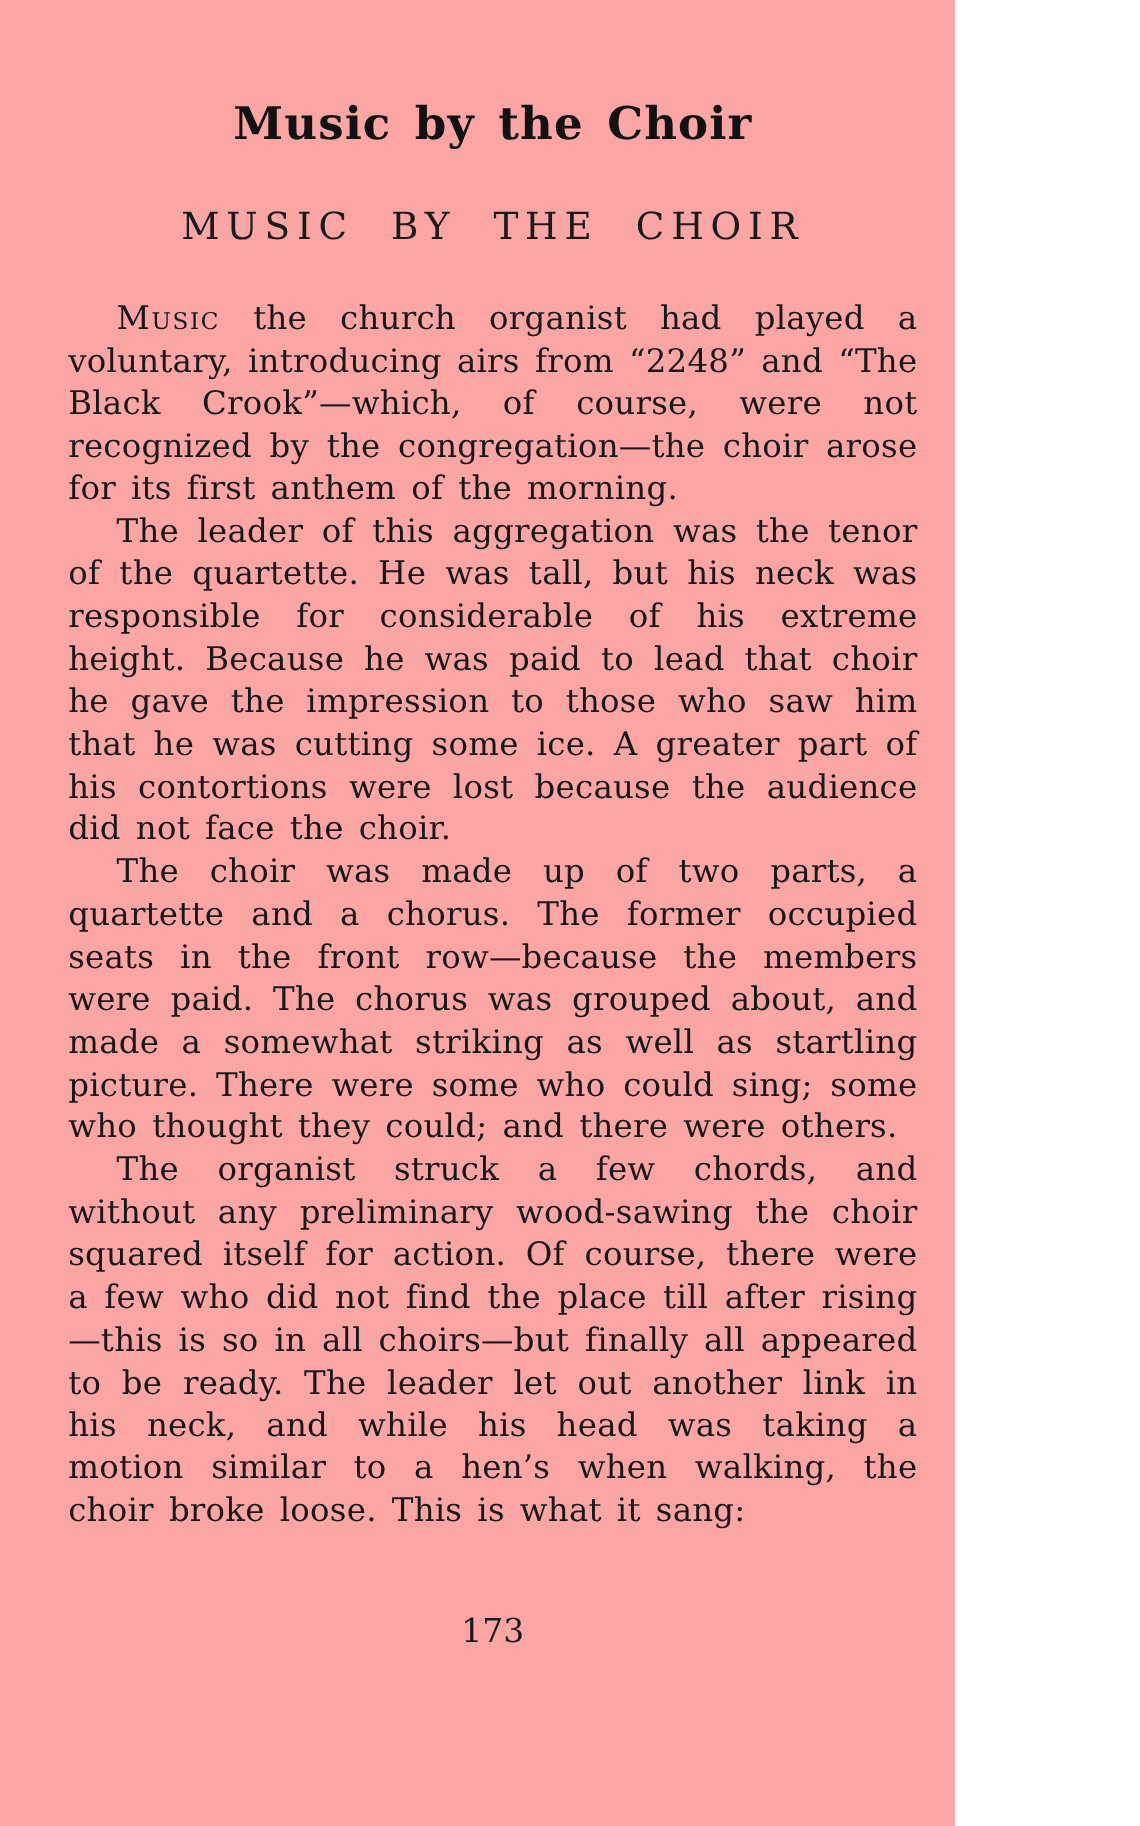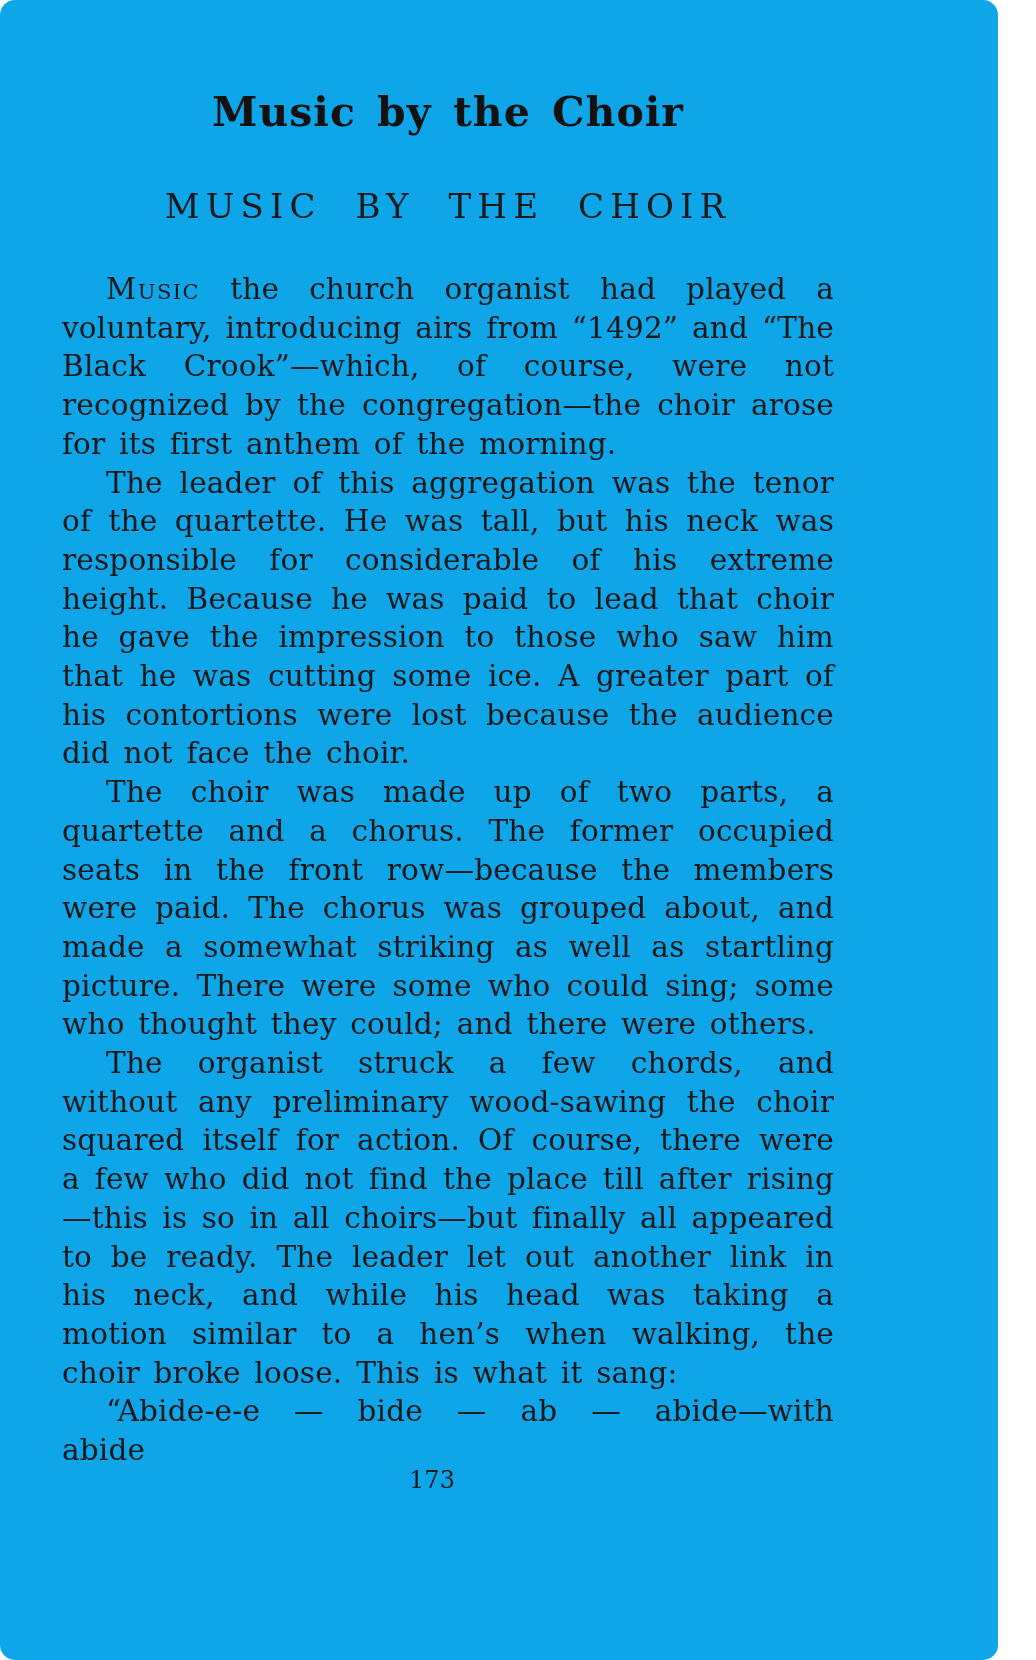--- a/index.html
+++ b/index.html
@@ -2,27 +2,26 @@
 <html><head>
 <meta charset="utf-8">
 <style>
   html, body {
     margin: 0;
     padding: 0;
     background: #ffffff;
   }
   .book-page {
     position: relative;
-    width: 998px;
+    width: 868px;
     height: 1660px;
-    background: #0ea5e9;
+    background: #fca5a5;
     color: #161616;
     font-family: "DejaVu Serif", "Liberation Serif", serif;
     overflow: hidden;
-    border-radius: 15px;
   }
   .content {
     position: absolute;
     left: 62px;
     top: 0;
     width: 772px;
   }
   .running-head {
     margin: 88px 0 0 0;
     text-align: center;
@@ -59,47 +58,46 @@
     font-variant: small-caps;
     letter-spacing: 1.5px;
   }
   .stretch {
     text-align: justify;
     text-align-last: justify;
     word-spacing: 0.3em;
   }
   .page-number {
     position: absolute;
-    left: 46px;
+    left: 62px;
     width: 772px;
     top: 1466px;
     text-align: center;
-    font-size: 24px;
+    font-size: 30px;
     color: #1a1a1a;
   }
 </style>
 </head>
 <body>
 
 <div class="book-page">
   <div class="content">
 
     <div class="running-head">Music by the Choir</div>
 
     <div class="chapter-title">MUSIC BY THE CHOIR</div>
 
     <div class="body-text">
 
-      <p><span class="smallcaps">Music</span> <span>the church organist had played a voluntary, introducing airs from “1492” and “The Black Crook”—which, of course, were not recognized by the congregation—the choir arose for its first anthem of the morning.</span></p>
+      <p><span class="smallcaps">Music</span> <span>the church organist had played a voluntary, introducing airs from “2248” and “The Black Crook”—which, of course, were not recognized by the congregation—the choir arose for its first anthem of the morning.</span></p>
 
       <p>The leader of this aggregation was the tenor of the quartette.  He was tall, but his neck was responsible for considerable of his extreme height.  Because he was paid to lead that choir he gave the impression to those who saw him that he was cutting some ice.  A greater part of his contortions were lost because the audience did not face the choir.</p>
 
       <p>The choir was made up of two parts, a quartette and a chorus.  The former occupied seats in the front row—because the members were paid.  The chorus was grouped about, and made a somewhat striking as well as startling picture.  There were some who could sing; some who thought they could; and there were others.</p>
 
       <p>The organist struck a few chords, and without any preliminary wood-sawing the choir squared itself for action.  Of course, there were a few who did not find the place till after rising—this is so in all choirs—but finally all appeared to be ready.  The leader let out another link in his neck, and while his head was taking a motion similar to a hen’s when walking, the choir broke loose.  This is what it sang:</p>
 
-      <p class="stretch">“Abide-e-e — bide — ab — abide—with abide</p>
 
     </div>
   </div>
 
   <div class="page-number">173</div>
 </div>
 
 </body></html>

